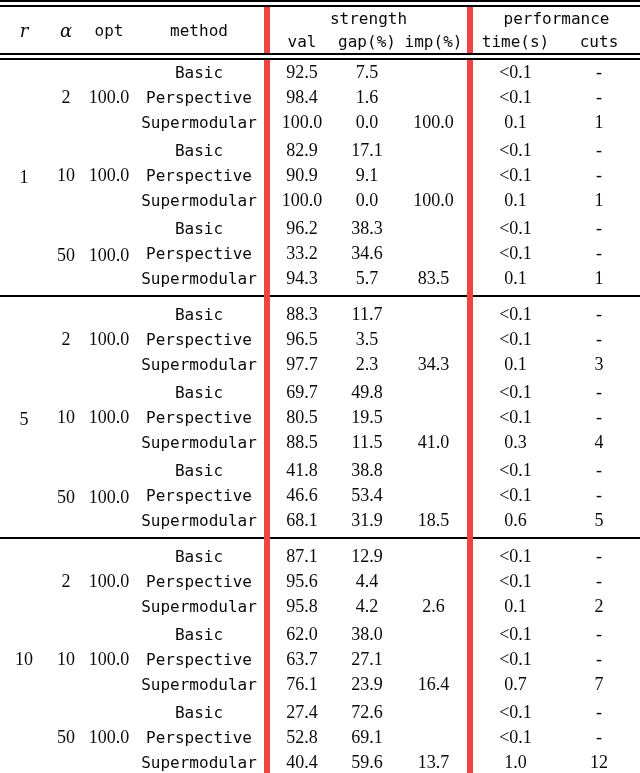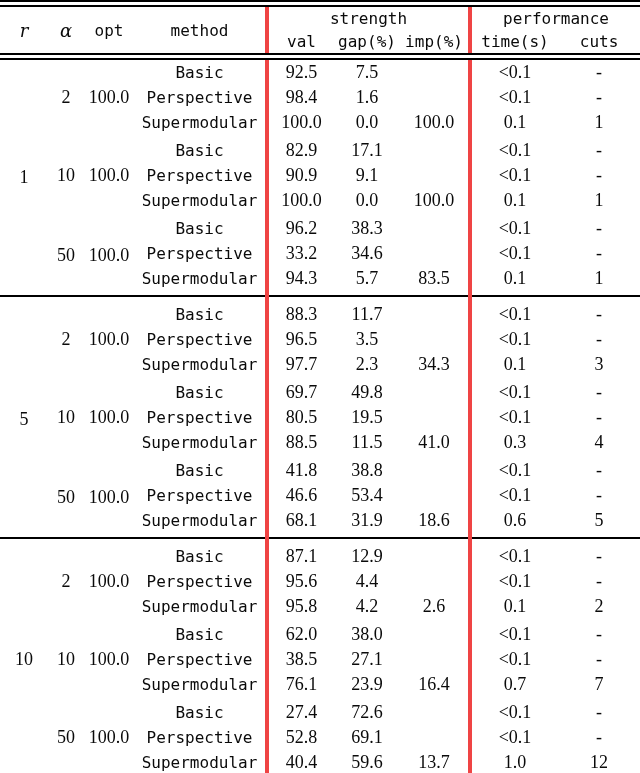--- a/index.html
+++ b/index.html
@@ -40,21 +40,21 @@
     font-size: 18px;
   }
   
   .mathit {
     font-family: "DejaVu Serif", "Liberation Serif", serif;
     font-style: italic;
     font-size: 18px;
   }
   thead th { height: 23px; }
   .hbot { border-bottom: 7px double #000; }   
-  .vsep { border-left: 4px solid #ef4444; }      
+  .vsep { border-left: 6px solid #ef4444; }      
   tbody td { height: 25px; }
   tr.block-start > td { padding-top: 3px; }   
   tr.group-start > td { border-top: 2px solid #000; padding-top: 5px; } 
   tr.group-end > td { padding-bottom: 4px; }
 </style>
 </head>
 <body>
 
 <table class="results">
   <colgroup>
@@ -233,21 +233,21 @@
         <td class="num vsep">46.6</td>
         <td class="num">53.4</td>
         <td class="num"></td>
         <td class="num vsep">&lt;0.1</td>
         <td class="num">-</td>
       </tr>
       <tr class="group-end">
         <td class="tt">Supermodular</td>
         <td class="num vsep">68.1</td>
         <td class="num">31.9</td>
-        <td class="num">18.6</td>
+        <td class="num">18.5</td>
         <td class="num vsep">0.6</td>
         <td class="num">5</td>
       </tr>
       <tr class="block-start group-start">
         <td class="num" rowspan="9">10</td>
         <td class="num" rowspan="3">2</td>
         <td class="num" rowspan="3">100.0</td>
         <td class="tt">Basic</td>
         <td class="num vsep">87.1</td>
         <td class="num">12.9</td>
@@ -276,21 +276,21 @@
         <td class="num" rowspan="3">100.0</td>
         <td class="tt">Basic</td>
         <td class="num vsep">62.0</td>
         <td class="num">38.0</td>
         <td class="num"></td>
         <td class="num vsep">&lt;0.1</td>
         <td class="num">-</td>
       </tr>
       <tr>
         <td class="tt">Perspective</td>
-        <td class="num vsep">38.5</td>
+        <td class="num vsep">63.7</td>
         <td class="num">27.1</td>
         <td class="num"></td>
         <td class="num vsep">&lt;0.1</td>
         <td class="num">-</td>
       </tr>
       <tr>
         <td class="tt">Supermodular</td>
         <td class="num vsep">76.1</td>
         <td class="num">23.9</td>
         <td class="num">16.4</td>

